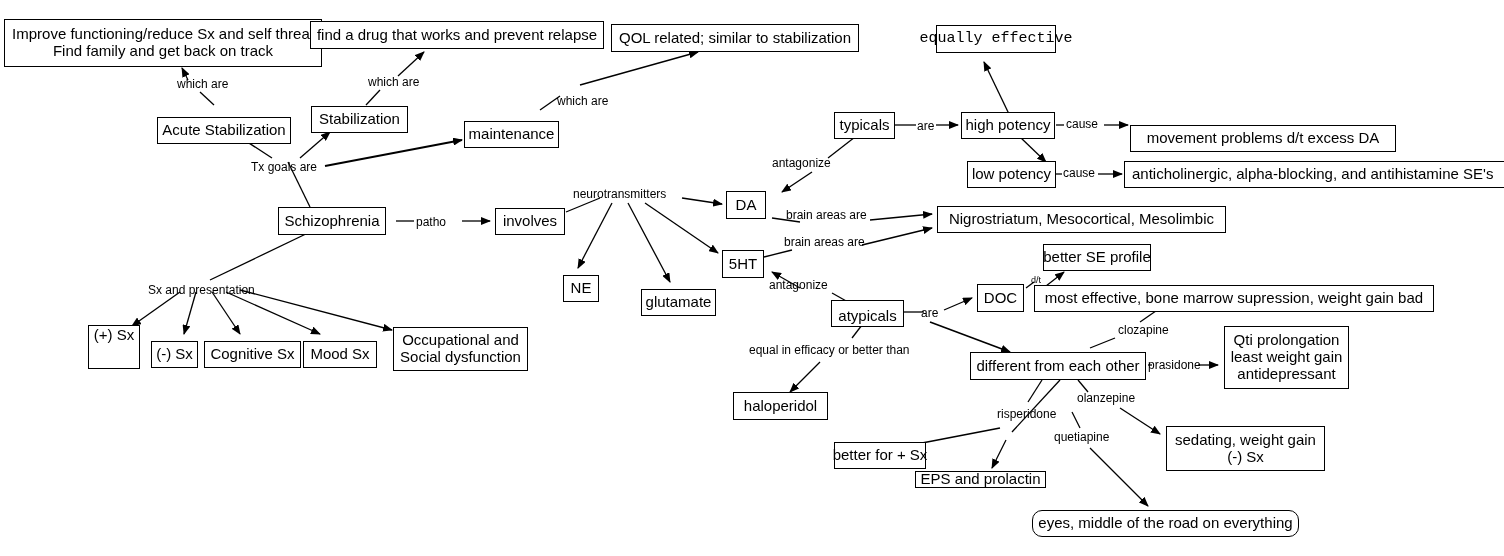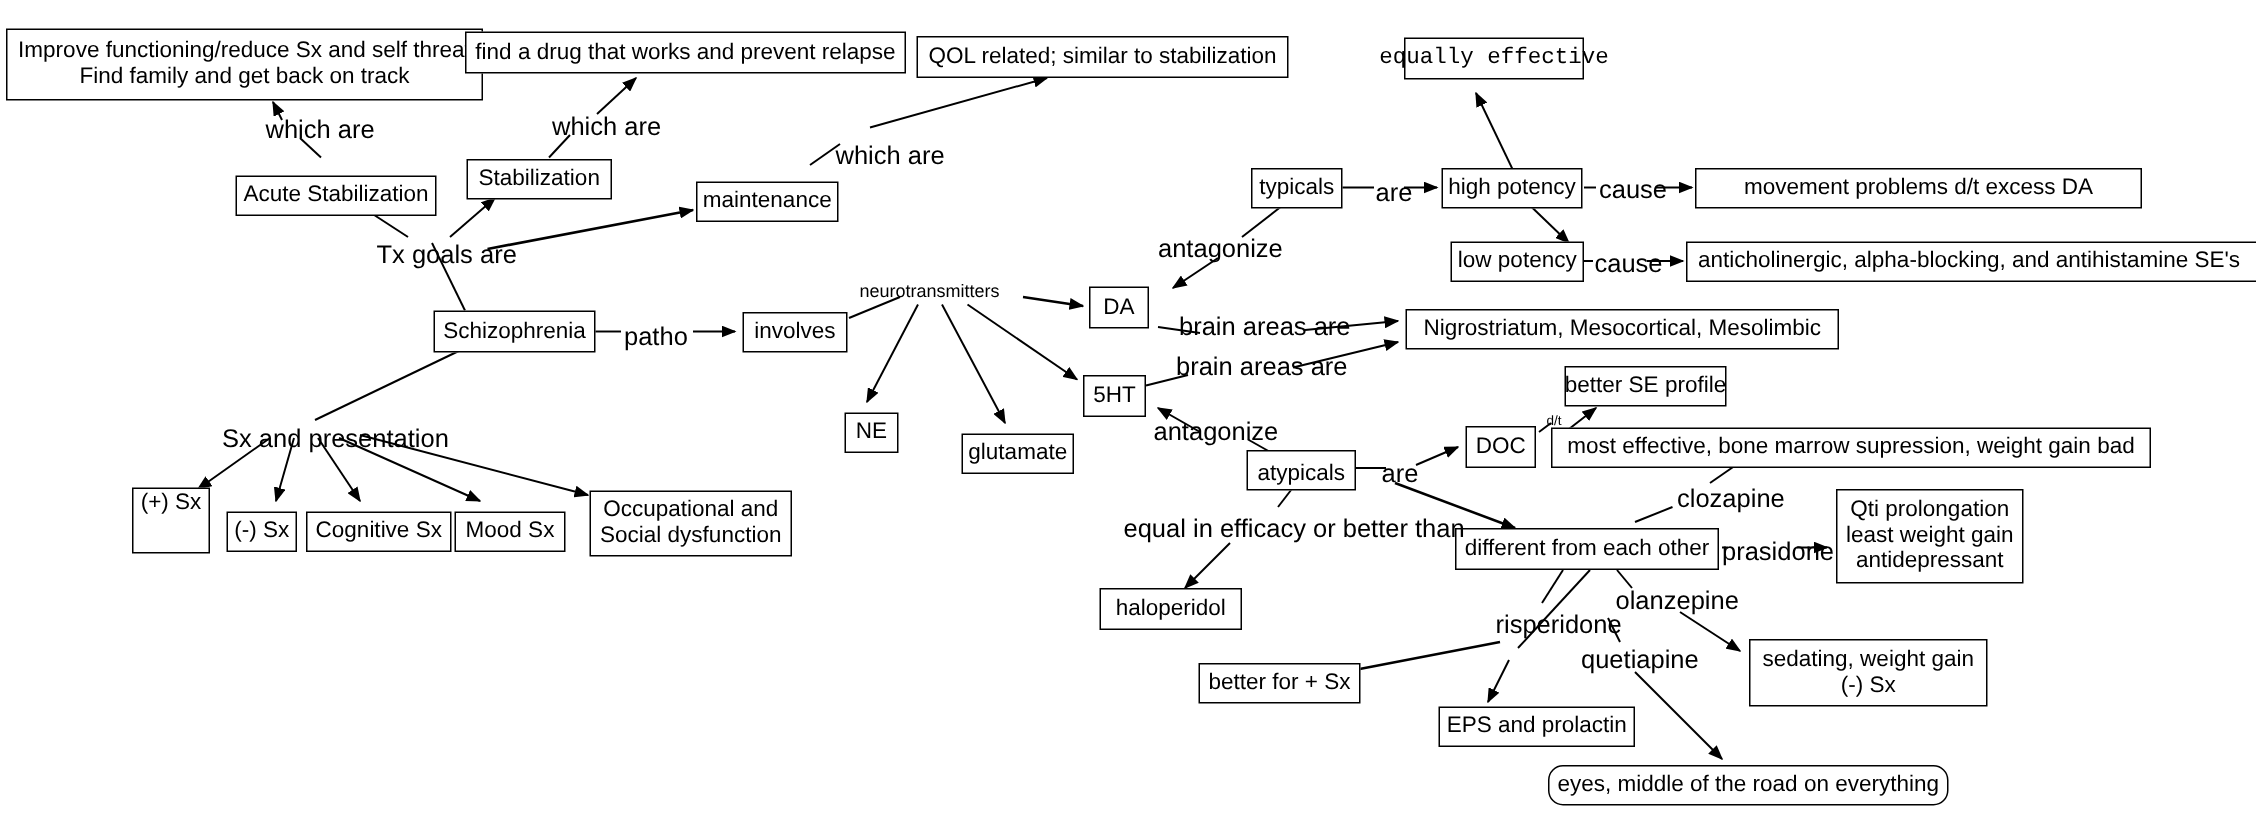--- a/index.html
+++ b/index.html
@@ -35,21 +35,21 @@
     text-align: center;
     line-height: 1.12;
     white-space: pre;
     font-size: 15px;
     padding: 1px 3px;
     z-index: 3;
   }
   .label {
     position: absolute;
     background: transparent;
-    font-size: 17px;
+    font-size: 12px;
     white-space: pre;
     line-height: 1;
     z-index: 4;
     color: #000000;
   }
   .label.tiny { font-size: 9px; }
   .clipbox {
     overflow: hidden;
     justify-content: flex-start;
     text-align: left;
@@ -199,33 +199,33 @@
   </div>
 
   <div class="node" style="left:834px; top:112px; width:61px; height:27px;">
     <span>typicals</span>
   </div>
 
   <div class="node" style="left:961px; top:112px; width:94px; height:27px;">
     <span>high potency</span>
   </div>
 
-  <div class="node" style="left:1130px; top:112px; width:298px; height:27px;">
+  <div class="node" style="left:1130px; top:125px; width:266px; height:27px;">
     <span>movement problems d/t excess DA</span>
   </div>
 
   <div class="node" style="left:967px; top:161px; width:89px; height:27px;">
     <span>low potency</span>
   </div>
 
   <div class="node clipbox" style="left:1124px; top:161px; width:386px; height:27px;">
     <span style="padding-left:4px;">anticholinergic, alpha-blocking, and antihistamine SE's</span>
   </div>
 
-  <div class="node" style="left:289px; top:207px; width:108px; height:28px;">
+  <div class="node" style="left:278px; top:207px; width:108px; height:28px;">
     <span>Schizophrenia</span>
   </div>
 
   <div class="node" style="left:495px; top:208px; width:70px; height:27px;">
     <span>involves</span>
   </div>
 
   <div class="node" style="left:726px; top:191px; width:40px; height:28px;">
     <span>DA</span>
   </div>
@@ -274,25 +274,25 @@
 
   <div class="node" style="left:733px; top:392px; width:95px; height:28px;">
     <span>haloperidol</span>
   </div>
 
   <div class="node" style="left:1166px; top:426px; width:159px; height:45px;">
     <span>sedating, weight gain
 (-) Sx</span>
   </div>
 
-  <div class="node" style="left:799px; top:442px; width:108px; height:27px;">
+  <div class="node" style="left:834px; top:442px; width:92px; height:27px;">
     <span>better for + Sx</span>
   </div>
 
-  <div class="node" style="left:915px; top:471px; width:131px; height:27px;margin-left:44px;">
+  <div class="node" style="left:915px; top:471px; width:131px; height:17px;">
     <span>EPS and prolactin</span>
   </div>
 
   <div class="node" style="left:1032px; top:510px; width:267px; height:27px;border-radius:10px;">
     <span>eyes, middle of the road on everything</span>
   </div>
 
   <div class="node" style="left:88px; top:325px; width:52px; height:44px; align-items:flex-start;">
     <span>(+) Sx</span>
   </div>

